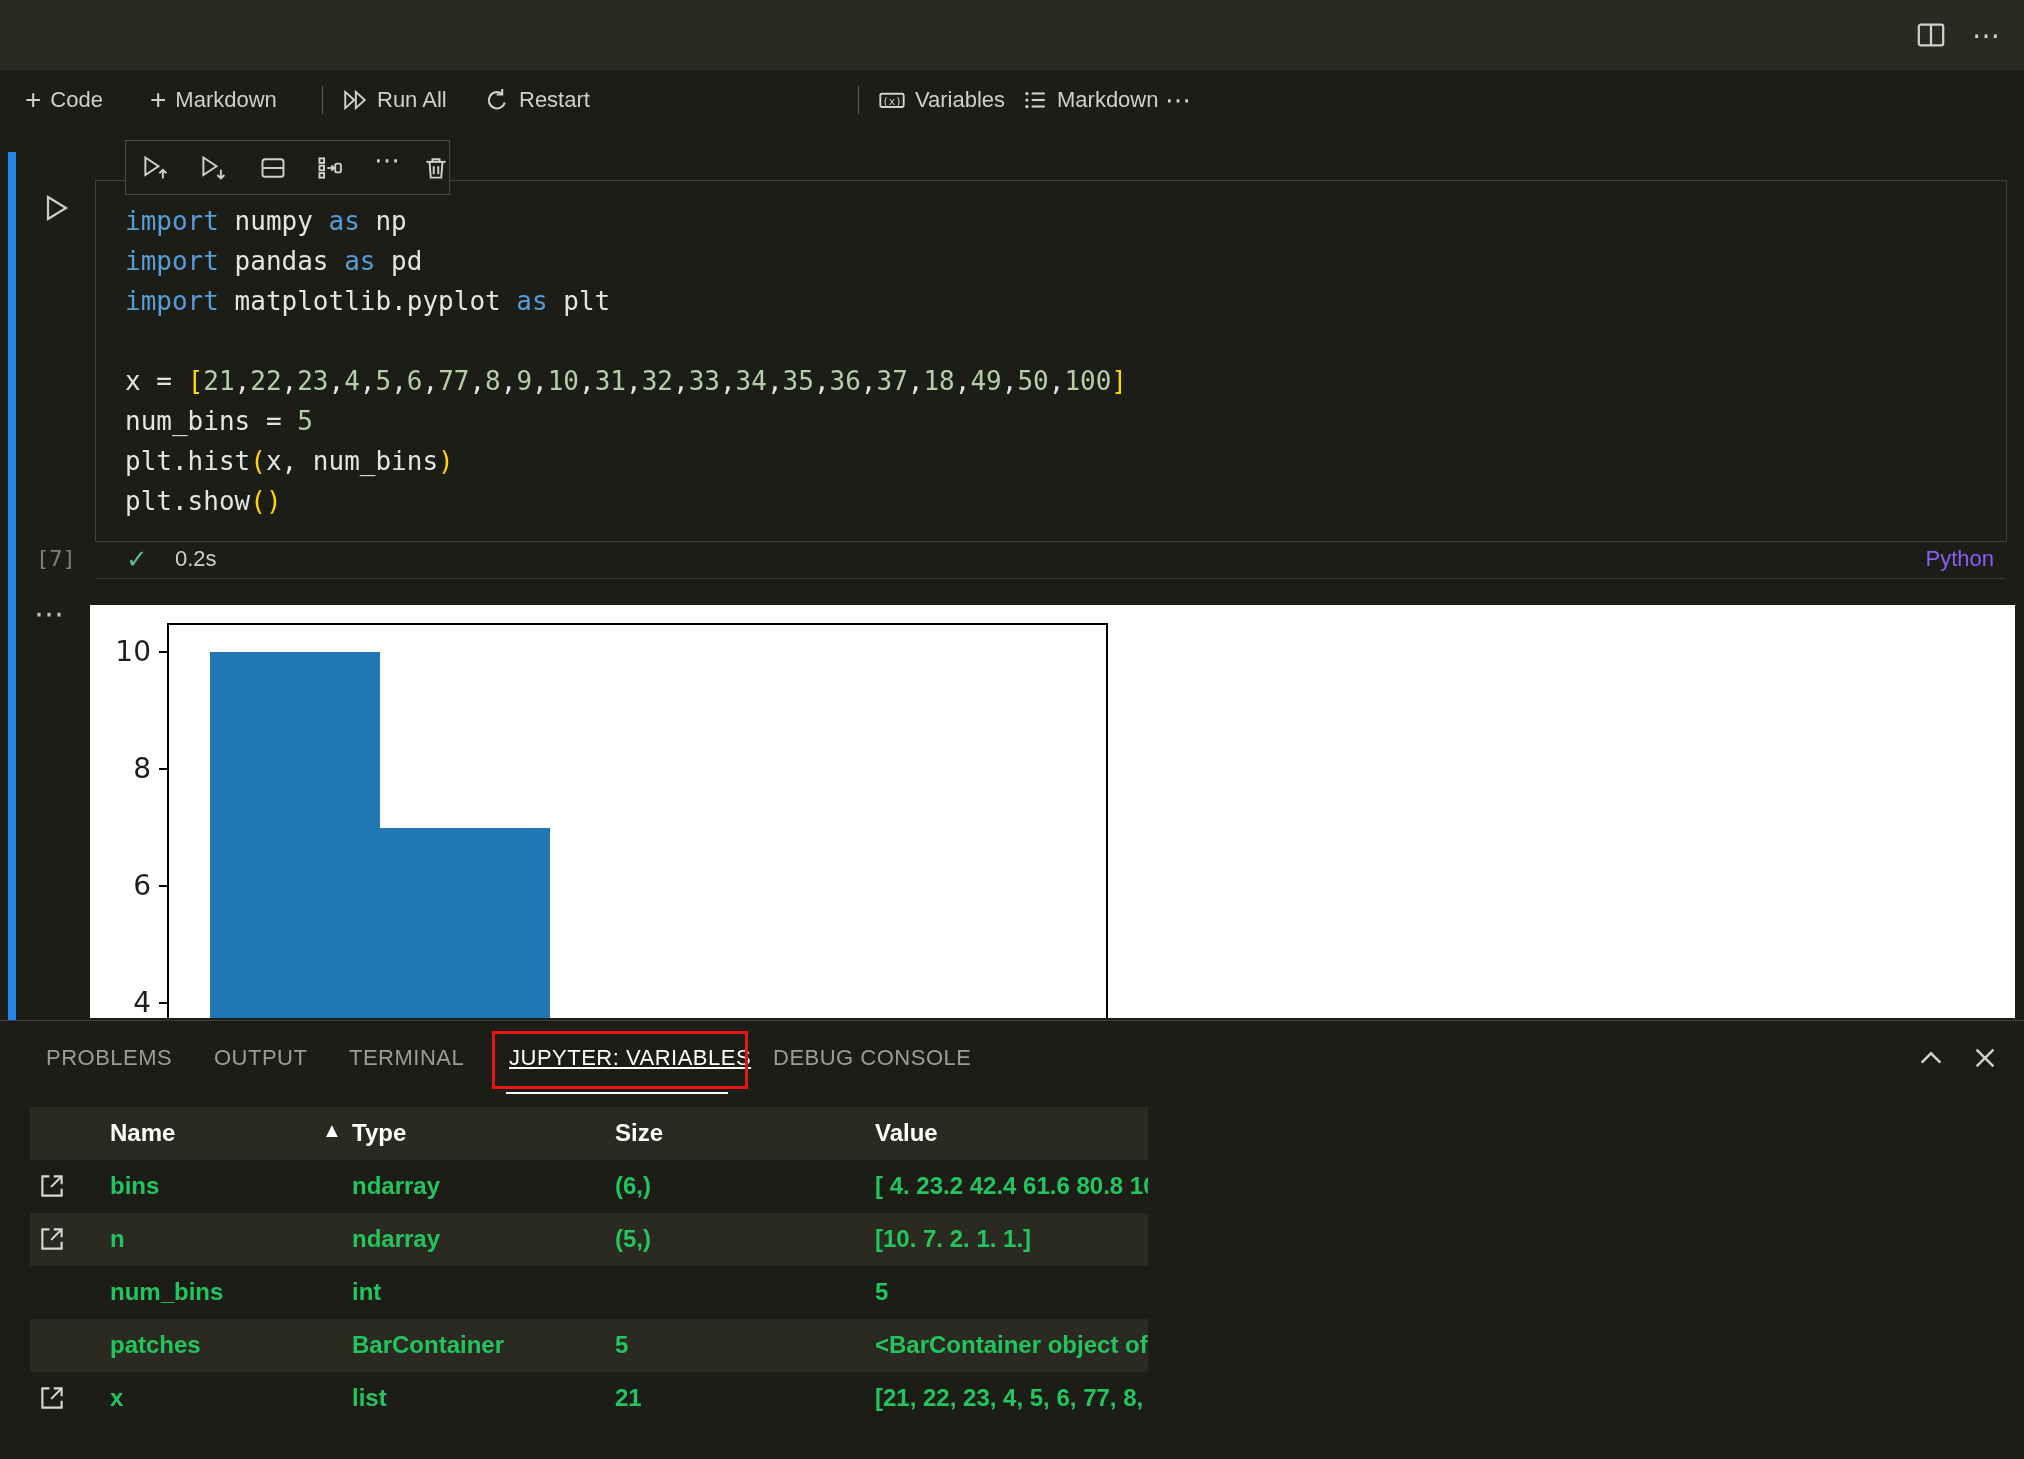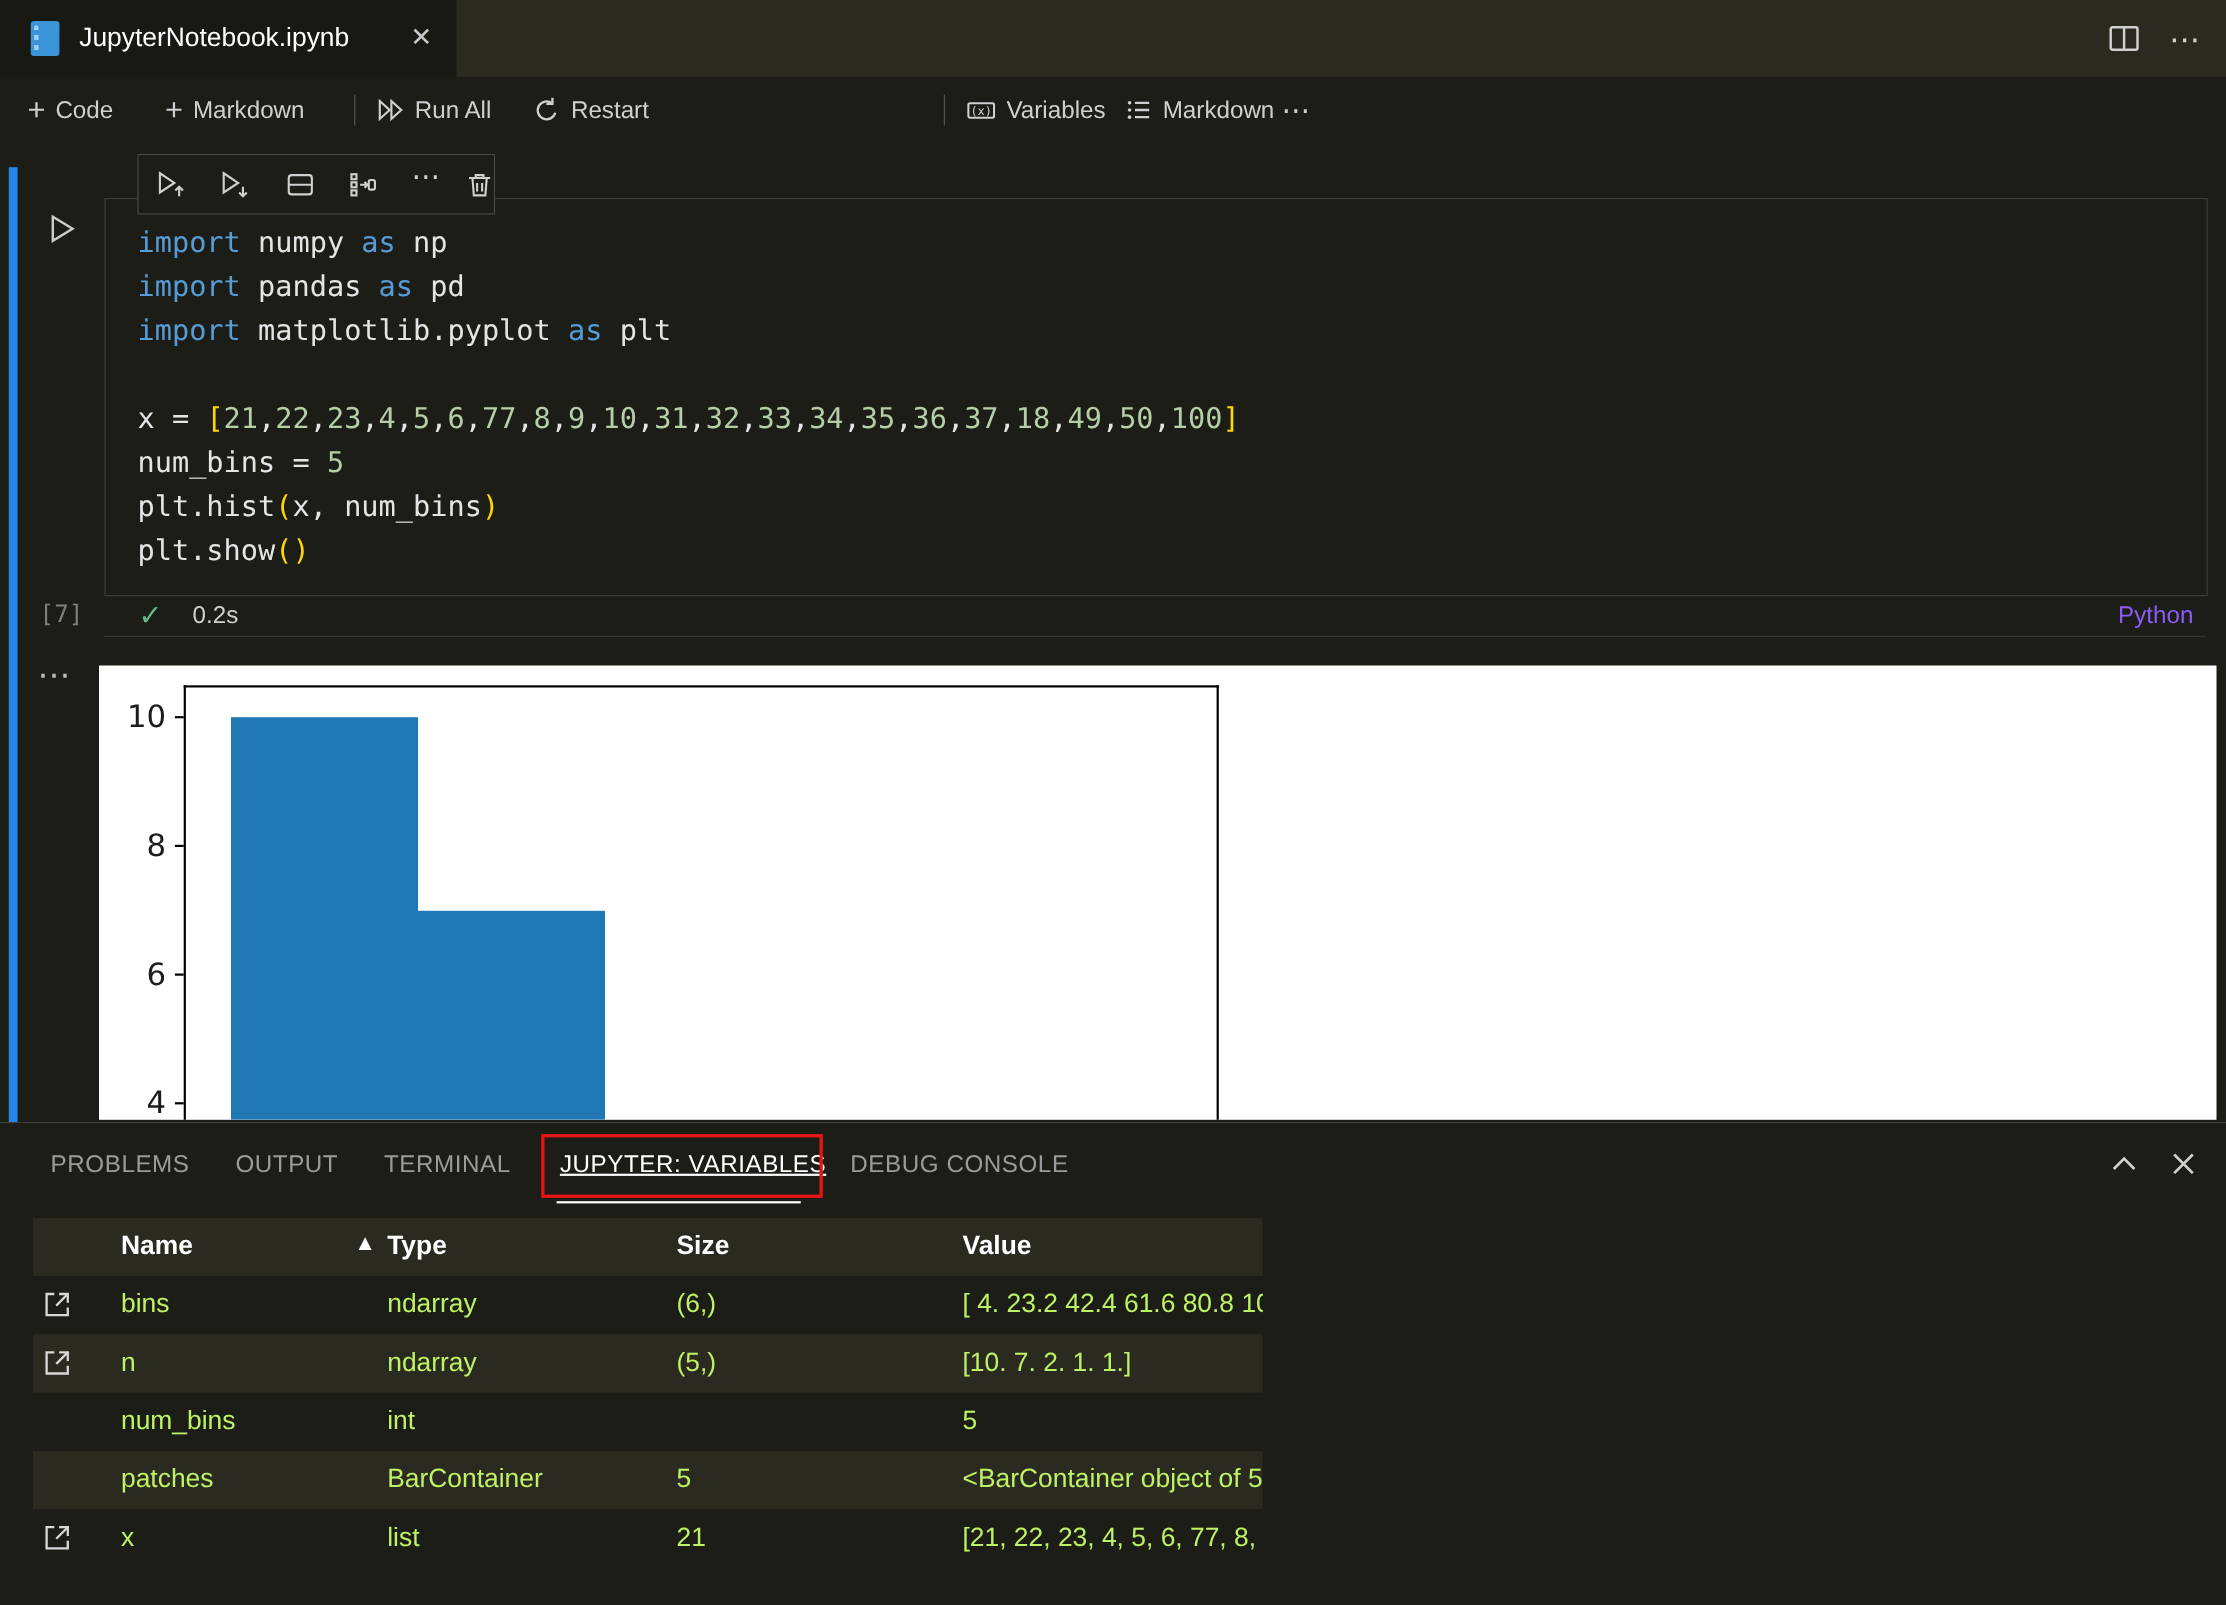--- a/index.html
+++ b/index.html
@@ -58,37 +58,32 @@
   .ptab{position:absolute;top:24px;font-size:22px;letter-spacing:0.5px;color:#9b9b9b;cursor:pointer;white-space:nowrap;}
   .ptab.active{color:#ffffff;text-decoration:underline;}
   .annotation{position:absolute;border:3px solid #e81515;z-index:6;}
   .activeline{position:absolute;background:#ffffff;height:2px;}
   .picon{position:absolute;top:22px;cursor:pointer;}
 
   .vartable{position:absolute;left:30px;top:86px;width:1118px;overflow:hidden;}
   .vrow{position:relative;height:53px;}
   .vrow.stripe{background:#2a2a21;}
   .vrow.header{background:#2a2a21;}
-  .vcell{position:absolute;top:12px;font-size:24px;color:#bef264;white-space:nowrap;}
+  .vcell{position:absolute;top:12px;font-size:24px;color:#22c55e;white-space:nowrap;font-weight:bold;}
   .vrow.header .vcell{font-weight:bold;color:#ffffff;}
   .c-name{left:80px;} .c-sort{left:292px;font-size:20px;} .c-type{left:322px;} .c-size{left:585px;} .c-value{left:845px;}
   .vicon{position:absolute;left:8px;top:12px;}
   svg{display:block;}
 </style>
 </head>
 <body>
 
 <div class="screen">
 
   <div class="tabbar">
-    <div class="tab">
-      <div class="nb-icon"></div>
-      <span class="tab-title">JupyterNotebook.ipynb</span>
-      <span class="tab-close">✕</span>
-    </div>
     <div class="tb-actions">
       <span>
         <svg width="30" height="30" viewBox="0 0 16 16">
             <rect x="1.5" y="2.5" width="13" height="11" rx="1" fill="none" stroke="#d0d0d0" stroke-width="1.2"></rect>
             <line x1="8" y1="2.5" x2="8" y2="13.5" stroke="#d0d0d0" stroke-width="1.2"></line>
           </svg>
       </span>
       <span class="dots">⋯</span>
     </div>
   </div>

